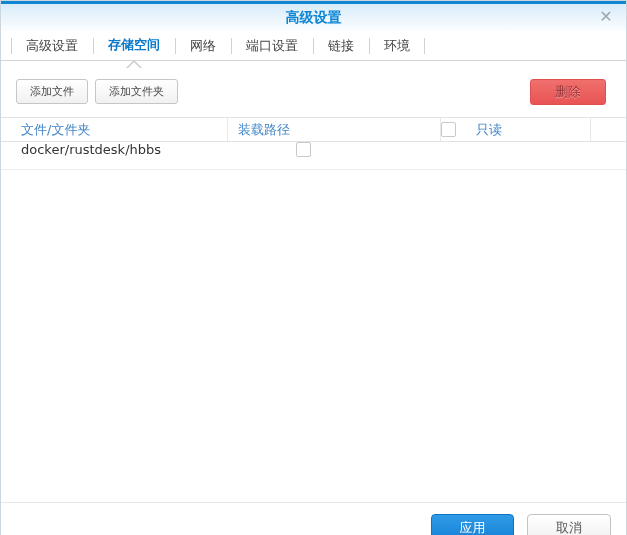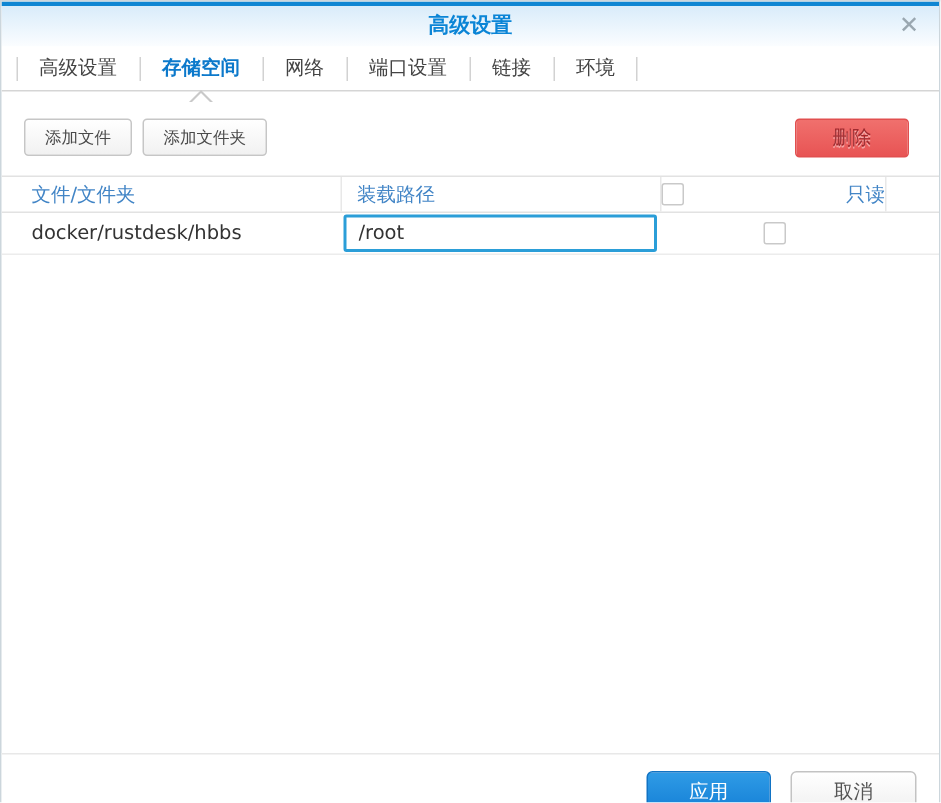--- a/index.html
+++ b/index.html
@@ -72,23 +72,23 @@
     border-top:1px solid #e2e2e2; border-bottom:1px solid #e2e2e2;
     font-size:13px; color:#4285c6;
   }
   .col-file{ width:227px; padding-left:20px; }
   .col-mount{ width:213px; padding-left:10px; }
   .col-ro{ width:150px; display:flex; justify-content:center; align-items:center; gap:6px; }
   .col-rest{ flex:1; }
   .thead .col-file, .thead .col-mount, .thead .col-ro{
     align-self:stretch; display:flex; align-items:center; border-right:1px solid #e8e8e8;
   }
-  .thead .col-ro{ justify-content:space-between;gap:20px; }
+  .thead .col-ro{ justify-content:flex-start;gap:20px; }
   .trow{
-    display:flex; height:28px; align-items:center;
+    display:flex; height:28px; align-items:flex-start;
     border-bottom:1px solid #ececec; font-size:13px; color:#333;
   }
   .mount-input{
     width:209px; height:25px; border:2px solid #2b9ed8; border-radius:2px;
     padding:0 8px; font-size:13px; color:#333; font-family:inherit; outline:none;
     background:#fff;
   }
   .cb{
     appearance:none; -webkit-appearance:none; width:15px; height:15px;
     border:1px solid #c9c9c9; border-radius:2px; background:#fff; cursor:pointer;
@@ -155,23 +155,20 @@
       <div class="col-mount">装载路径</div>
       <div class="col-ro">
         <input type="checkbox" class="cb" style="">
         <span>只读</span>
       </div>
       <div class="col-rest"></div>
     </div>
 
     <div class="trow">
       <div class="col-file">docker/rustdesk/hbbs</div>
-      <div class="col-mount" style="padding-left:1px;">
-        <input type="text" class="mount-input" value="/root" style="">
-      </div>
       <div class="col-ro">
         <input type="checkbox" class="cb" style="">
       </div>
       <div class="col-rest"></div>
     </div>
   </div>
 
   <div class="footer">
     <button class="btn-apply">应用</button>
     <button class="btn-cancel">取消</button>

